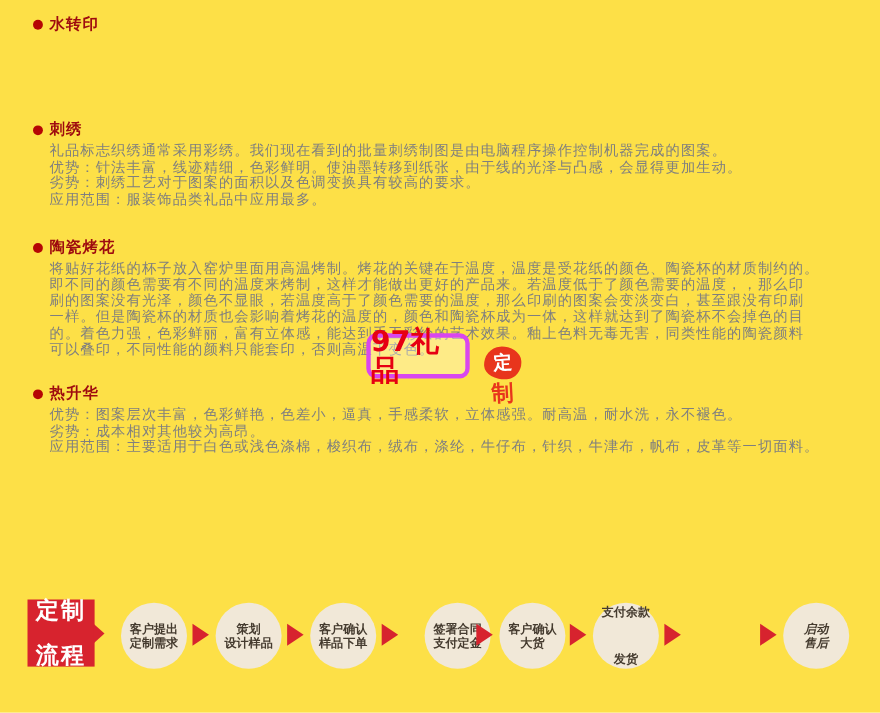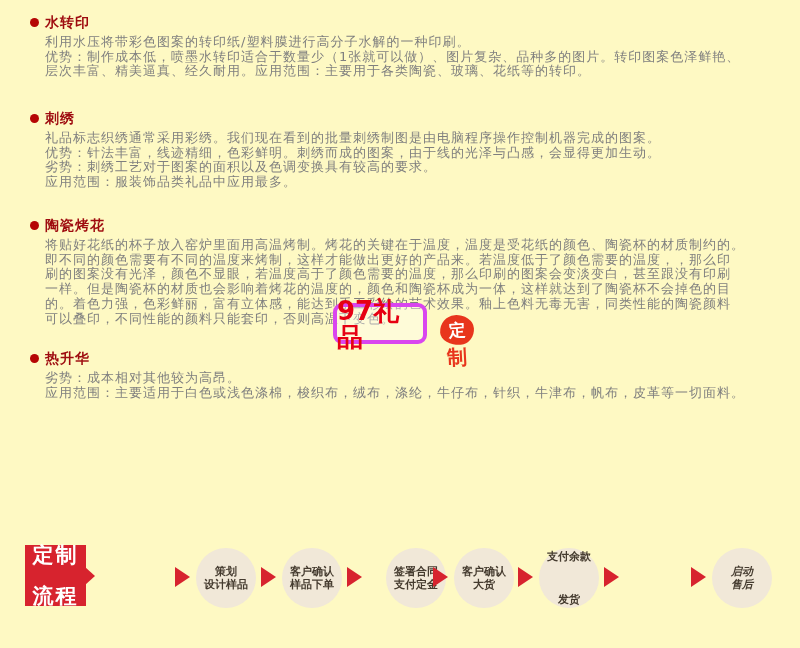--- a/index.html
+++ b/index.html
@@ -1,18 +1,18 @@
 <!DOCTYPE html>
 <html><head>
 <meta charset="utf-8">
 <style>
   * { margin:0; padding:0; box-sizing:border-box; }
   html,body { background:#ffffff; }
   .page {
-    position:relative; width:800px; height:648px; background:#fef9c3;
+    position:relative; width:800px; height:648px; background:#fde047;
     font-family:"DejaVu Sans", sans-serif; overflow:hidden;
   }
   
   .section { position:absolute; left:30px; right:20px; }
   .sec-head { display:flex; align-items:center; }
   .bullet {
     width:9px; height:9px; border-radius:50%; background:#b50604;
     margin-right:6px; flex:0 0 auto;
   }
   .sec-title {
@@ -86,35 +86,30 @@
 </head>
 <body>
 
 <div class="page">
 
   <div class="section s1">
     <div class="sec-head">
       <span class="bullet"></span>
       <span class="sec-title">水转印</span>
     </div>
-    <div class="sec-body">
-      <div class="sec-line">利用水压将带彩色图案的转印纸/塑料膜进行高分子水解的一种印刷。</div>
-      <div class="sec-line">优势：制作成本低，喷墨水转印适合于数量少（1张就可以做）、图片复杂、品种多的图片。转印图案色泽鲜艳、</div>
-      <div class="sec-line">层次丰富、精美逼真、经久耐用。应用范围：主要用于各类陶瓷、玻璃、花纸等的转印。</div>
-    </div>
   </div>
 
   <div class="section s2">
     <div class="sec-head">
       <span class="bullet"></span>
       <span class="sec-title">刺绣</span>
     </div>
     <div class="sec-body">
       <div class="sec-line">礼品标志织绣通常采用彩绣。我们现在看到的批量刺绣制图是由电脑程序操作控制机器完成的图案。</div>
-      <div class="sec-line">优势：针法丰富，线迹精细，色彩鲜明。刺绣而成的图案，由于线的光泽与凸感，会显得更加生动。</div>
+      <div class="sec-line">优势：针法丰富，线迹精细，色彩鲜明。使油墨转移到纸张，由于线的光泽与凸感，会显得更加生动。</div>
       <div class="sec-line">劣势：刺绣工艺对于图案的面积以及色调变换具有较高的要求。</div>
       <div class="sec-line">应用范围：服装饰品类礼品中应用最多。</div>
     </div>
   </div>
 
   <div class="section s3">
     <div class="sec-head">
       <span class="bullet"></span>
       <span class="sec-title">陶瓷烤花</span>
     </div>
@@ -127,38 +122,43 @@
       <div class="sec-line">可以叠印，不同性能的颜料只能套印，否则高温下变色。</div>
     </div>
   </div>
 
   <div class="section s4">
     <div class="sec-head">
       <span class="bullet"></span>
       <span class="sec-title">热升华</span>
     </div>
     <div class="sec-body">
+      <div class="sec-line">优势：图案层次丰富，色彩鲜艳，色差小，逼真，手感柔软，立体感强。耐高温，耐水洗，永不褪色。</div>
       <div class="sec-line">劣势：成本相对其他较为高昂。</div>
       <div class="sec-line">应用范围：主要适用于白色或浅色涤棉，梭织布，绒布，涤纶，牛仔布，针织，牛津布，帆布，皮革等一切面料。</div>
     </div>
   </div>
 
 
   <div class="wm-badge">97礼品</div>
   <div class="wm-seal">
     <div class="wm-seal-top">定</div>
     <div class="wm-seal-bottom">制</div>
   </div>
 
   <div class="flow">
     <div class="flow-title-box">
       <div class="flow-title-line">定制</div>
       <div class="flow-title-line">流程</div>
     </div>
 
+    <div class="flow-step st1">
+      <div class="flow-step-line">客户提出</div>
+      <div class="flow-step-line">定制需求</div>
+    </div>
     <div class="flow-arrow ar1"></div>
 
     <div class="flow-step st2">
       <div class="flow-step-line">策划</div>
       <div class="flow-step-line">设计样品</div>
     </div>
     <div class="flow-arrow ar2"></div>
 
     <div class="flow-step st3">
       <div class="flow-step-line">客户确认</div>

